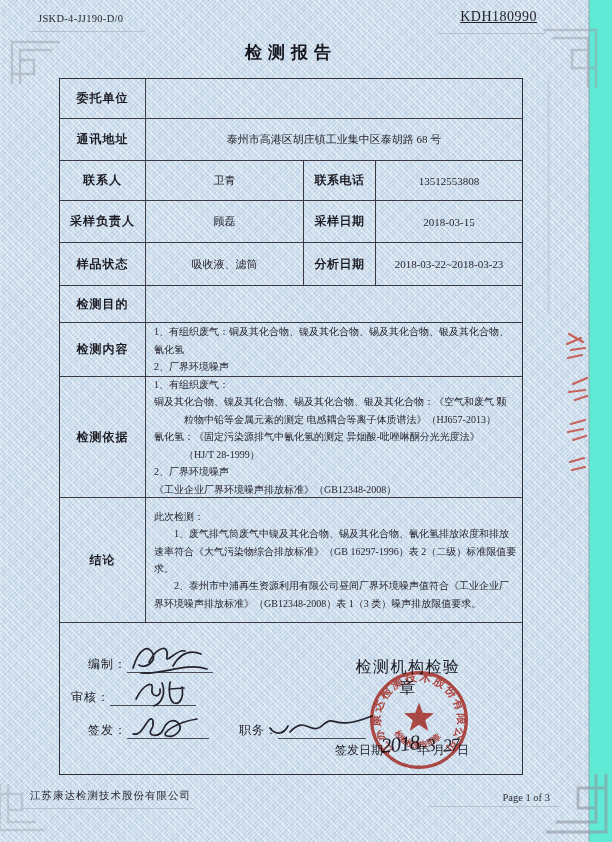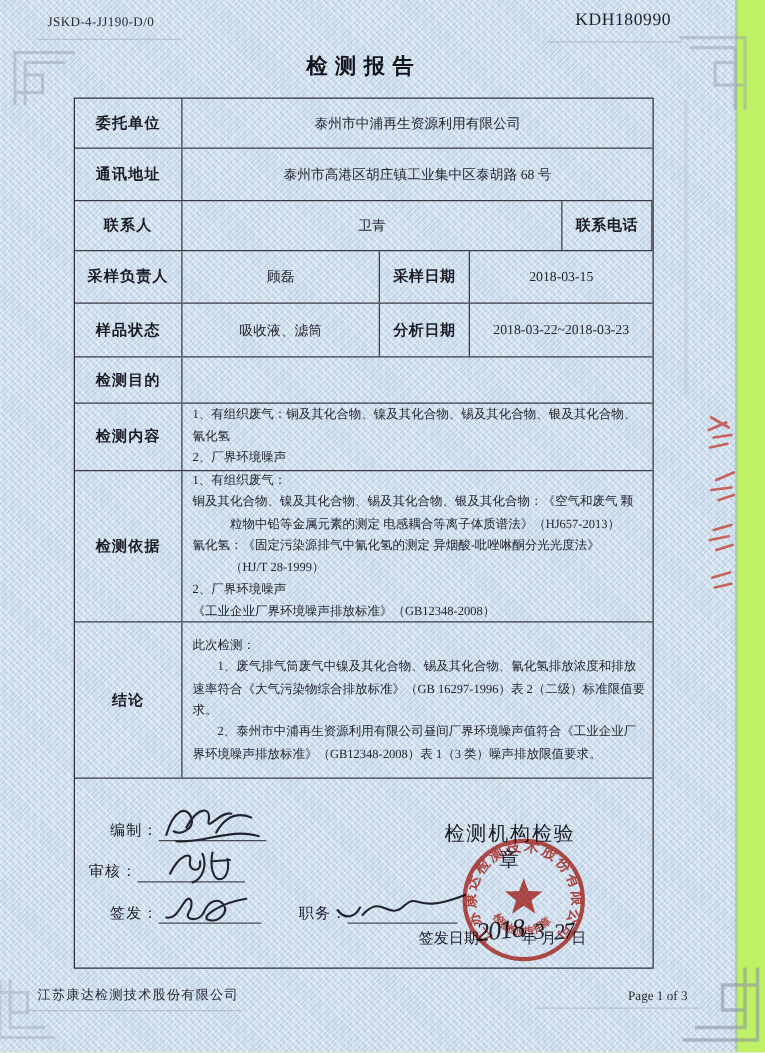--- a/index.html
+++ b/index.html
@@ -1,30 +1,30 @@
 <!DOCTYPE html>
 <html><head>
 <meta charset="utf-8">
 <style>
   html,body{margin:0;padding:0;}
   body{font-family:"Liberation Serif","DejaVu Serif","DejaVu Sans",serif;}
-  .page{position:relative;width:612px;height:842px;background:#bef264;overflow:hidden;}
+  .page{position:relative;width:612px;height:842px;background:#5eead4;overflow:hidden;}
   .paper{position:absolute;left:0;top:0;width:589px;height:842px;
     background-color:#cfdeed;
     background-image:
       repeating-linear-gradient(45deg, rgba(255,255,255,0.45) 0 1px, transparent 1px 4px),
       repeating-linear-gradient(135deg, rgba(160,188,219,0.40) 0 1px, transparent 1px 3px),
       repeating-linear-gradient(90deg, rgba(255,255,255,0.18) 0 2px, transparent 2px 6px);
   }
   .paper-edge{position:absolute;left:588px;top:0;width:2px;height:842px;background:rgba(150,158,168,.45);}
   .scan-streak{position:absolute;left:547px;top:80px;width:3px;height:235px;background:rgba(190,200,212,.5);}
 
   
   .doc-code{position:absolute;left:38px;top:13px;font-size:10.5px;color:#2a2a33;letter-spacing:.3px;}
-  .report-no{position:absolute;left:455px;top:9px;width:82px;text-align:right;font-size:14px;color:#1f1f28;letter-spacing:.5px;}
+  .report-no{position:absolute;left:455px;top:9px;width:82px;text-align:right;font-size:14px;color:#1f1f28;letter-spacing:.5px;text-decoration:underline;}
   .report-title{position:absolute;left:59px;top:41px;width:464px;text-align:center;
     font-size:17px;font-weight:bold;color:#15151d;letter-spacing:6px;}
 
   
   .decor-line{position:absolute;height:1px;background:#a7adb6;opacity:.6;}
   .corner{position:absolute;opacity:.5;}
   .corner svg{display:block;}
 
   
   .report-table{position:absolute;left:59px;top:78px;width:464px;height:697px;
@@ -102,32 +102,32 @@
   <div class="decor-line" style="left:428px;top:806px;width:132px;"></div>
 
   <div class="doc-code">JSKD-4-JJ190-D/0</div>
   <div class="report-no">KDH180990</div>
   <div class="report-title">检测报告</div>
 
   <div class="report-table">
 
     <div class="trow h40">
       <div class="tlabel">委托单位</div>
-      <div class="tvalue">泰州市中浦再生资源利用有限公司</div>
     </div>
 
     <div class="trow h42">
       <div class="tlabel">通讯地址</div>
       <div class="tvalue">泰州市高港区胡庄镇工业集中区泰胡路 68 号</div>
     </div>
 
     <div class="trow h40">
       <div class="tlabel">联系人</div>
       <div class="tvalue">卫青</div>
       <div class="tlabel2">联系电话</div>
+      <div class="tvalue2">13512553808</div>
     </div>
 
     <div class="trow h42">
       <div class="tlabel">采样负责人</div>
       <div class="tvalue">顾磊</div>
       <div class="tlabel2">采样日期</div>
       <div class="tvalue2">2018-03-15</div>
     </div>
 
     <div class="trow h43">

